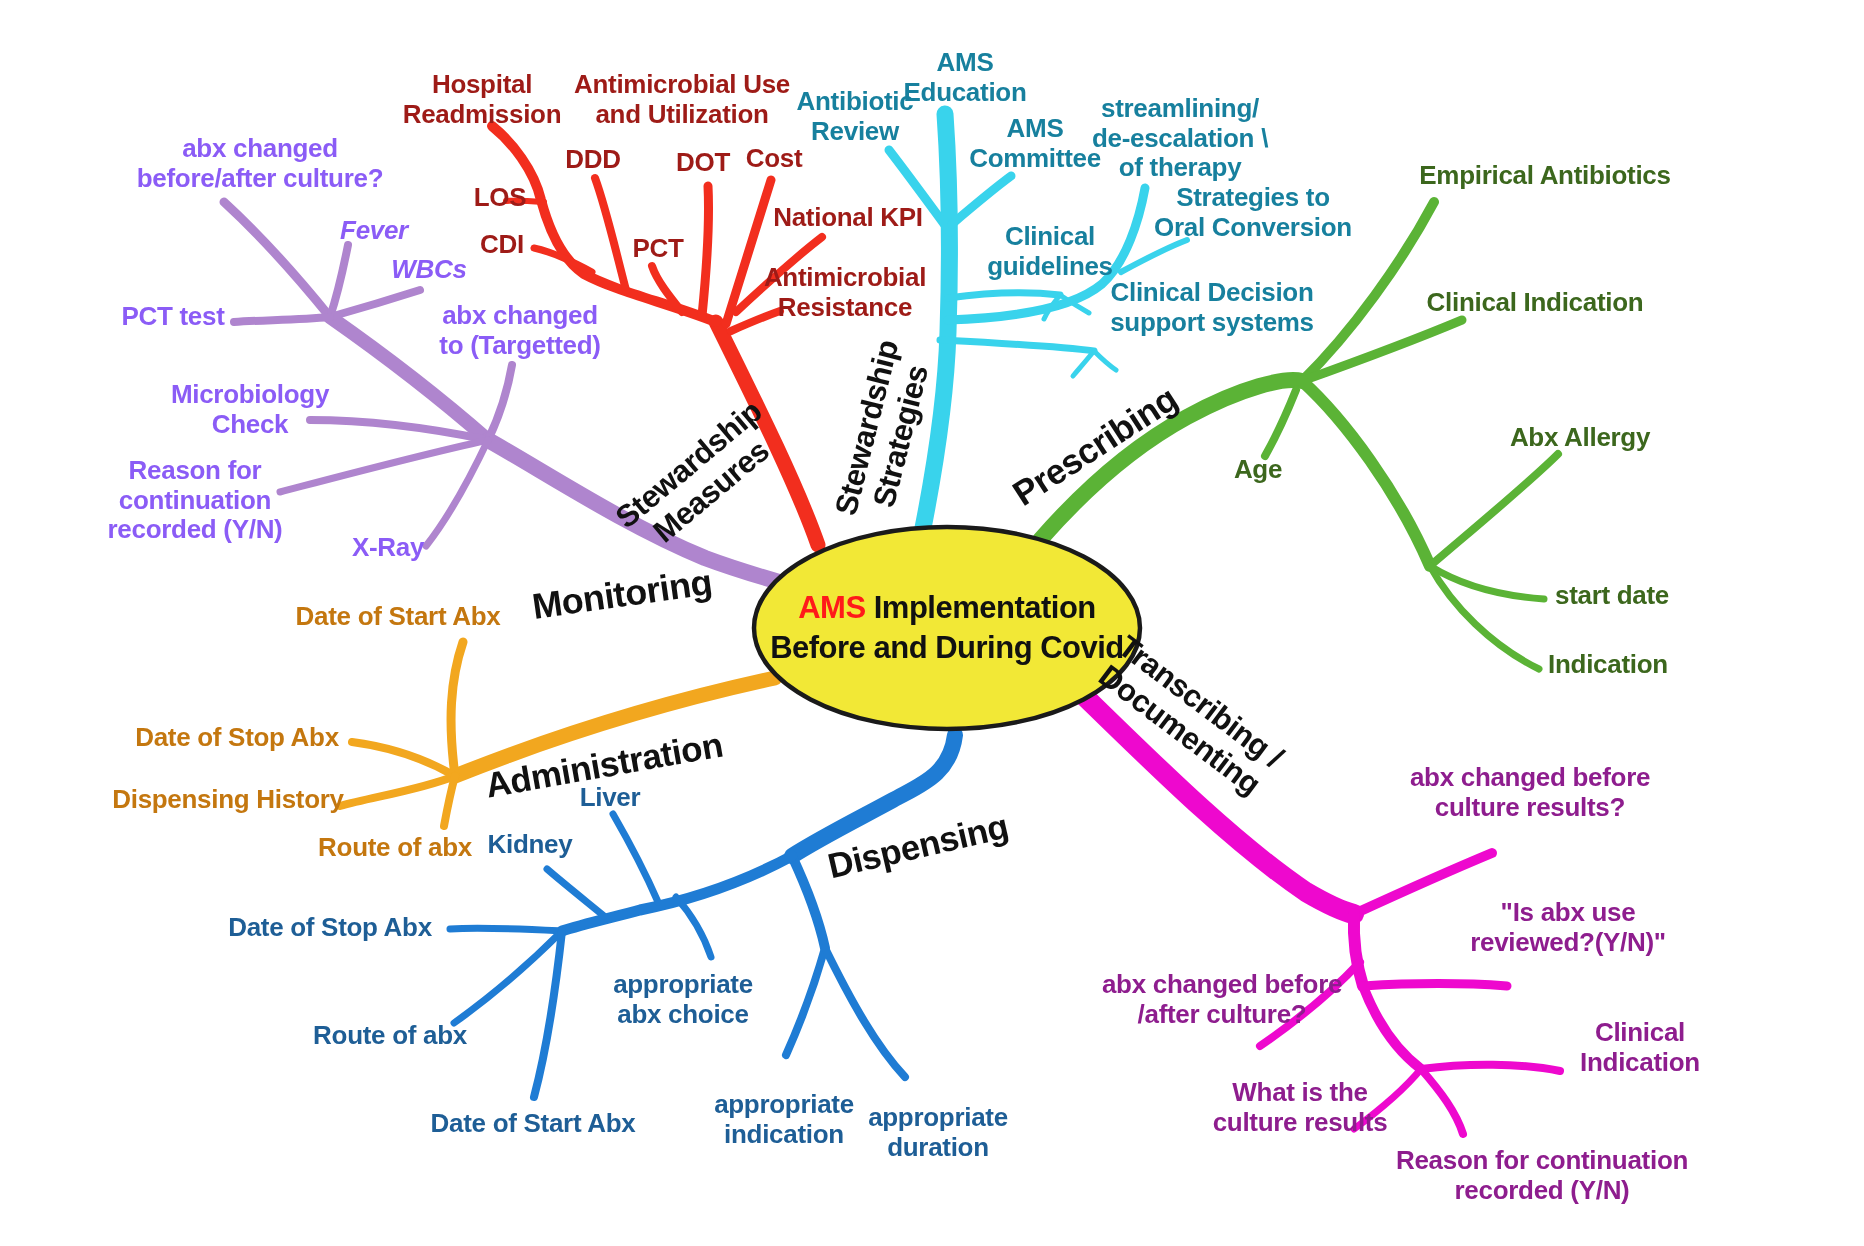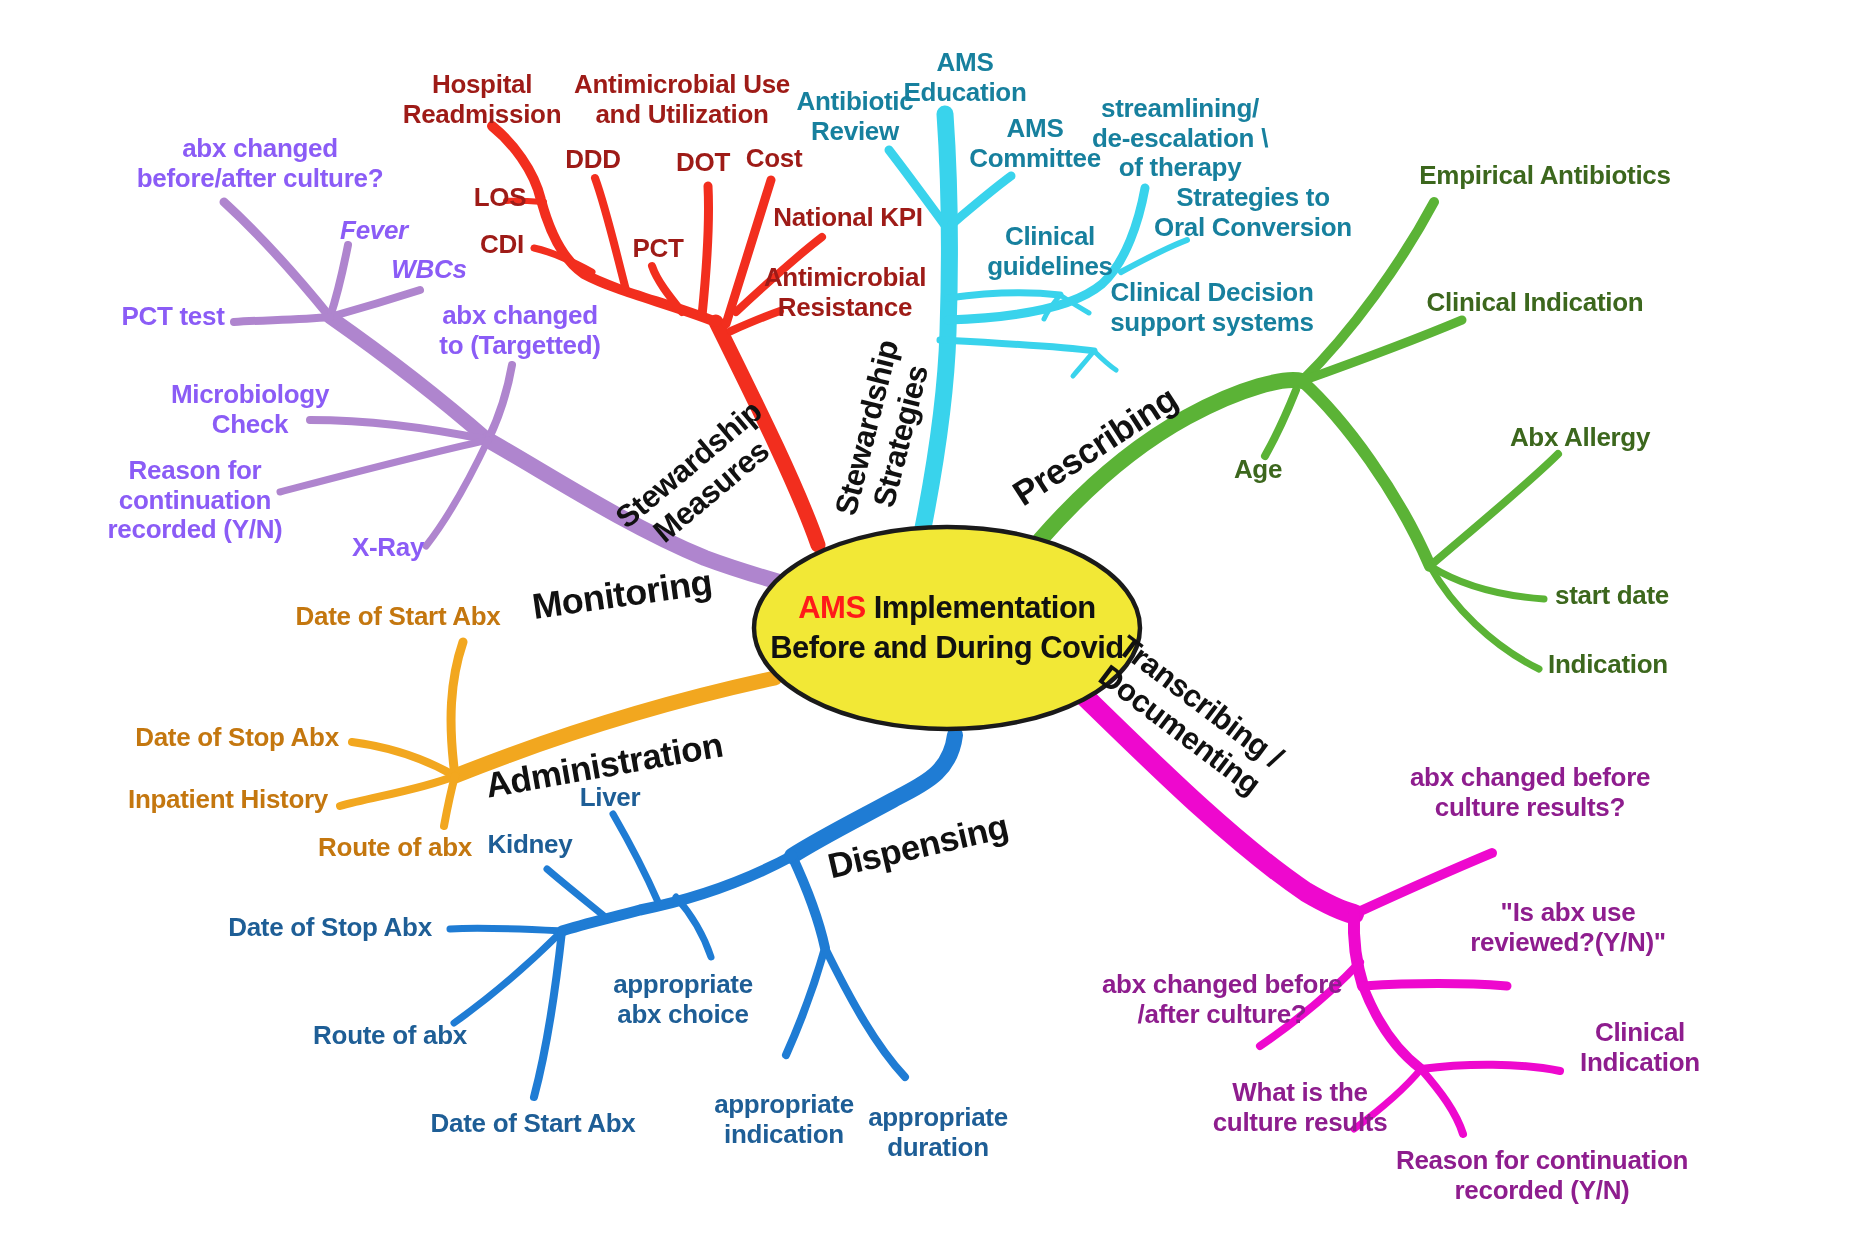--- a/index.html
+++ b/index.html
@@ -191,21 +191,21 @@
 <div class="lbl t-blue" style="left:533px;top:1124px;">Date of Start Abx</div>
 <div class="lbl t-blue" style="left:683px;top:1000px;">appropriate
 abx choice</div>
 <div class="lbl t-blue" style="left:784px;top:1120px;">appropriate
 indication</div>
 <div class="lbl t-blue" style="left:938px;top:1133px;">appropriate
 duration</div>
 
 <div class="lbl t-orange" style="left:398px;top:617px;">Date of Start Abx</div>
 <div class="lbl t-orange" style="left:237px;top:738px;">Date of Stop Abx</div>
-<div class="lbl t-orange" style="left:228px;top:800px;">Inpatient History</div>
+<div class="lbl t-orange" style="left:228px;top:800px;">Dispensing History</div>
 <div class="lbl t-orange" style="left:395px;top:848px;">Route of abx</div>
 
 <div class="lbl t-purple" style="left:260px;top:164px;">abx changed
 before/after culture?</div>
 <div class="lbl t-purple" style="left:374px;top:231px;font-style:italic;">Fever</div>
 <div class="lbl t-purple" style="left:429px;top:270px;font-style:italic;">WBCs</div>
 <div class="lbl t-purple" style="left:173px;top:317px;">PCT test</div>
 <div class="lbl t-purple" style="left:520px;top:331px;">abx changed
 to (Targetted)</div>
 <div class="lbl t-purple" style="left:250px;top:410px;">Microbiology

